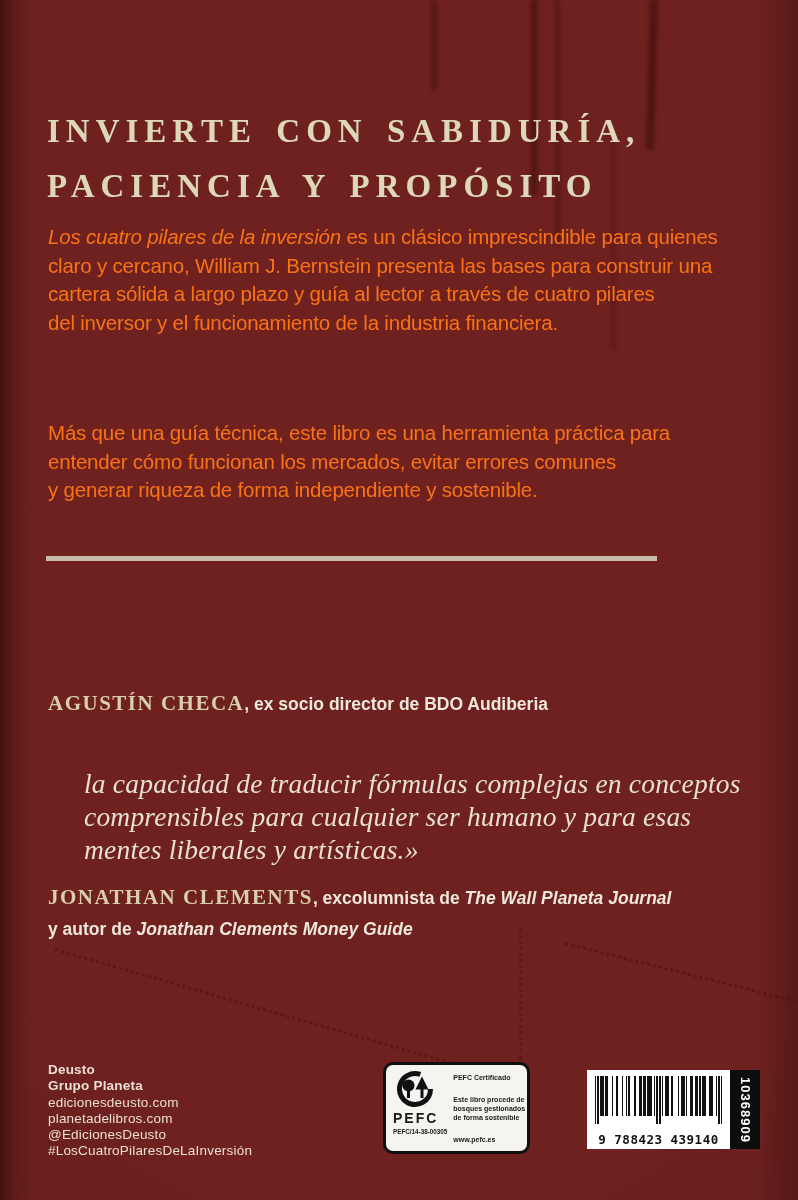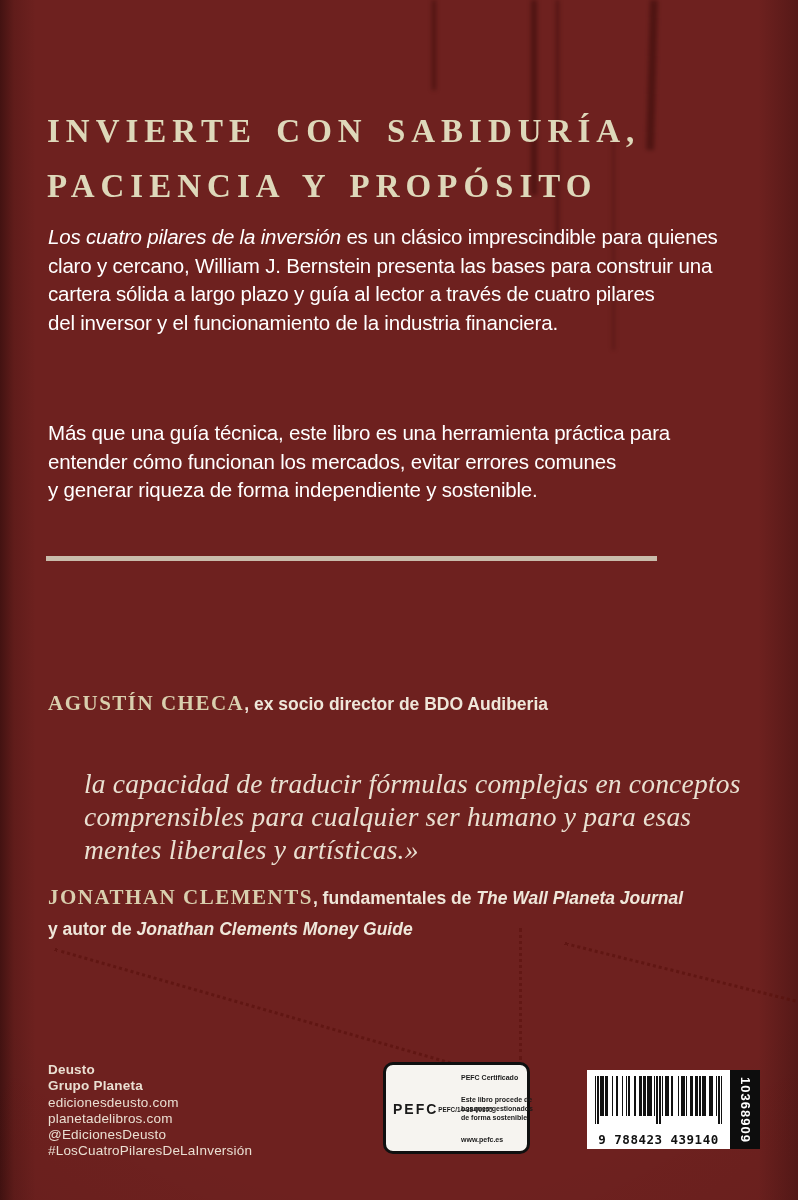--- a/index.html
+++ b/index.html
@@ -28,21 +28,21 @@
   
   .title{
     position:absolute;left:47px;top:82px;
     font-family:"Liberation Serif","DejaVu Serif",serif;font-weight:700;
     font-size:33px;line-height:55px;letter-spacing:6px;word-spacing:5px;
     color:#ded8ba;
   }
   .nowrap{white-space:nowrap;}
 
   
-  .body-par{position:absolute;left:48px;color:#ffffff;font-size:20.5px;line-height:28.5px;letter-spacing:-.2px;}
+  .body-par{position:absolute;left:48px;color:#f97316;font-size:20.5px;line-height:28.5px;letter-spacing:-.2px;}
   .p1{top:223px;}
   .p2{top:419px;}
   .body-par .it{font-style:italic;}
 
   
   .divider{position:absolute;left:46px;top:556px;width:611px;height:4.5px;background:#c9bcab;}
 
   
   .quote{
     position:absolute;left:44px;
@@ -63,21 +63,21 @@
   
   .publisher{position:absolute;left:48px;top:1062px;font-size:13.5px;line-height:16.3px;color:#eadfd2;letter-spacing:.2px;}
   .publisher .bold{font-weight:700;}
 
   
   .pefc{
     position:absolute;left:383px;top:1062px;width:147px;height:92px;box-sizing:border-box;
     background:#f6f4f0;border:3px solid #101010;border-radius:10px;
     display:flex;gap:6px;padding:5px 4px 4px 7px;color:#1a1a1a;
   }
-  .pefc-left{width:62px;display:flex;flex-direction:row;align-items:center;}
+  .pefc-left{width:62px;display:flex;flex-direction:column;}
   .pefc-name{font-weight:700;font-size:14px;letter-spacing:2px;margin-top:0;}
   .pefc-code{font-size:6.3px;font-weight:700;margin-top:2px;white-space:nowrap;}
   .pefc-right{flex:1;font-size:7px;font-weight:700;line-height:1.3;display:flex;flex-direction:column;justify-content:space-between;padding:3px 2px 3px 0;}
   .pefc-claim{width:74px;}
 
   
   .barcode{position:absolute;left:587px;top:1070px;width:173px;height:79px;background:#ffffff;display:flex;}
   .barcode-white{flex:1;position:relative;padding-top:6px;}
   .bars{display:flex;justify-content:center;align-items:flex-start;height:48px;}
   .bar{width:1.35px;height:40px;flex:none;}
@@ -131,21 +131,21 @@
     <span class="attr-author">AGUSTÍN CHECA</span><span class="attr-role">, ex socio director de BDO Audiberia</span>
   </div>
 
   <blockquote class="quote q2">
     <div class="nowrap">la capacidad de traducir fórmulas complejas en conceptos</div>
     <div class="nowrap">comprensibles para cualquier ser humano y para esas</div>
     <div class="nowrap">mentes liberales y artísticas.»</div>
   </blockquote>
   <div class="attribution attr2">
     <div class="nowrap">
-      <span class="attr-author">JONATHAN CLEMENTS</span><span class="attr-role">, fundamentales de </span><span class="attr-role-italic">The Wall Planeta Journal</span>
+      <span class="attr-author">JONATHAN CLEMENTS</span><span class="attr-role">, excolumnista de </span><span class="attr-role-italic">The Wall Planeta Journal</span>
     </div>
     <div class="nowrap">
       <span class="attr-role">y autor de </span><span class="attr-role-italic">Jonathan Clements Money Guide</span>
     </div>
   </div>
 
   <div class="publisher">
     <div class="bold nowrap">Deusto</div>
     <div class="bold nowrap">Grupo Planeta</div>
     <div class="nowrap">edicionesdeusto.com</div>

